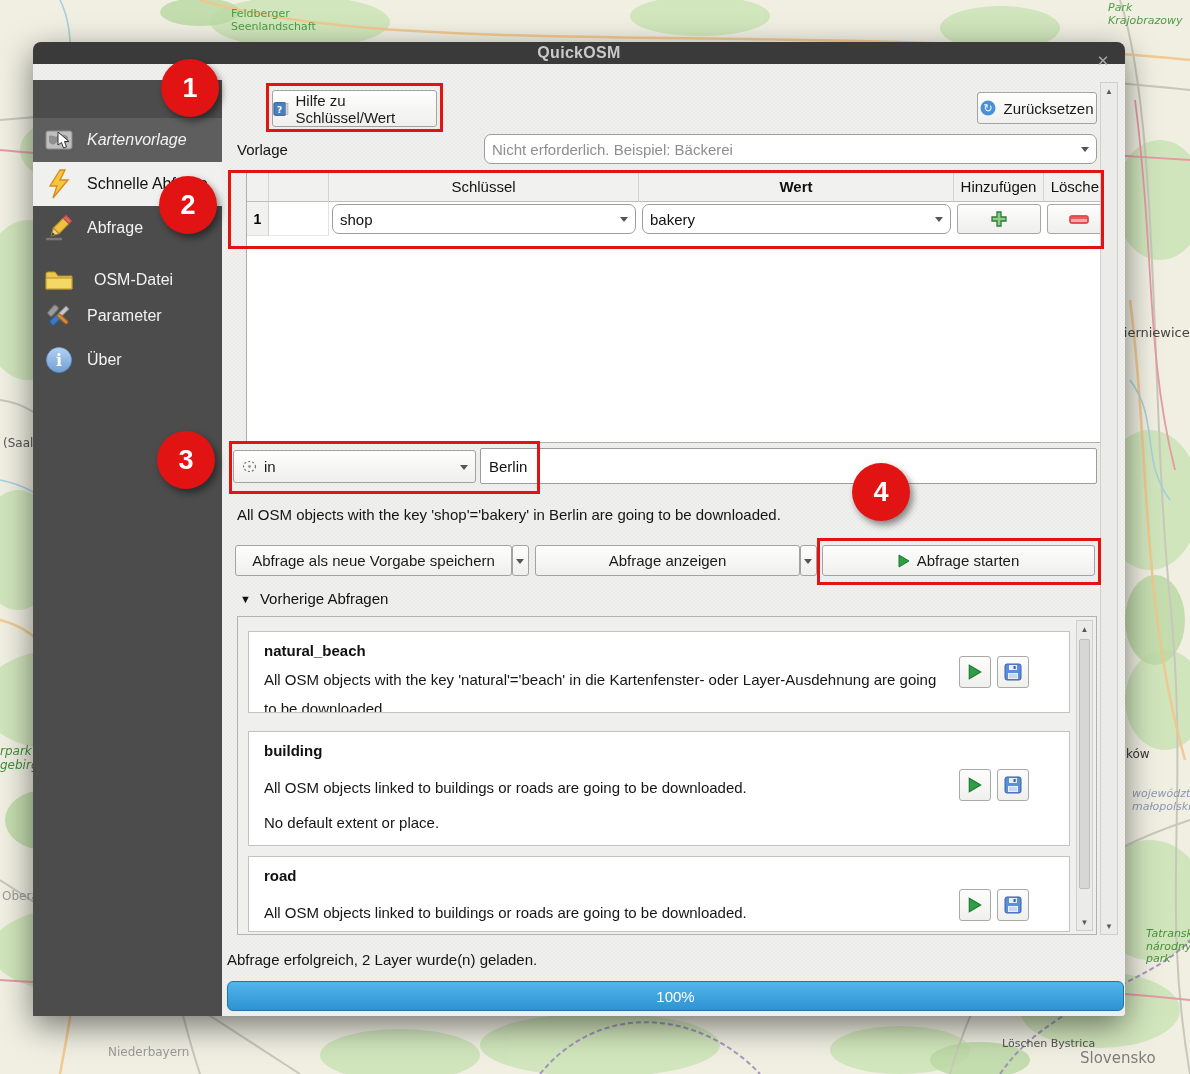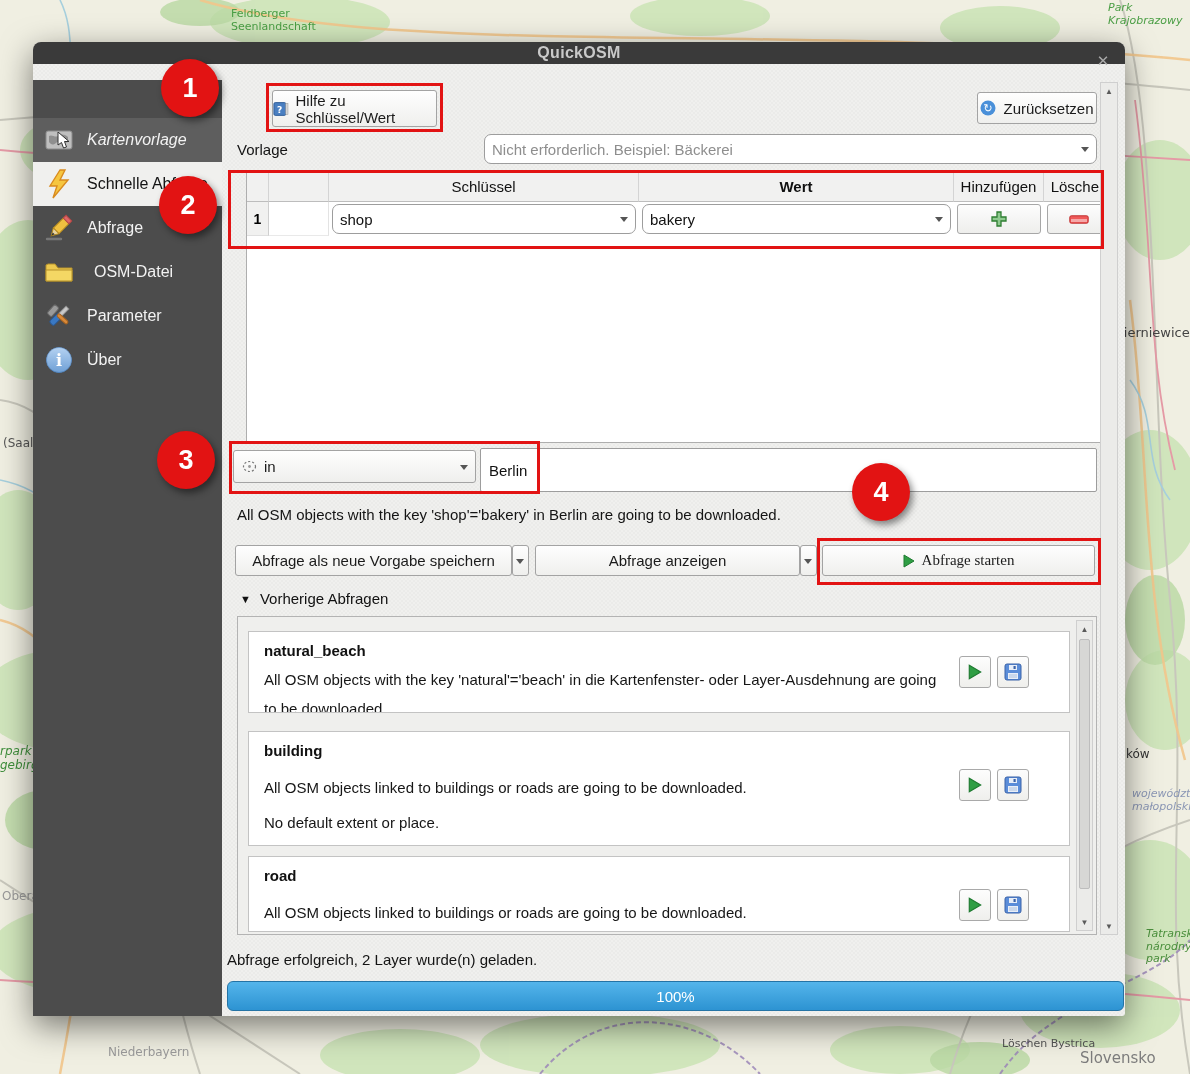--- a/index.html
+++ b/index.html
@@ -190,21 +190,21 @@
               <rect x="10" y="2" width="8" height="16" fill="#f0c040" stroke="#b58a1f"></rect>
               <rect x="10" y="0" width="8" height="4" fill="#e06666" stroke="#b04545"></rect>
               <polygon points="10,18 18,18 14,25" fill="#e8d3a0" stroke="#b58a1f"></polygon>
               <polygon points="12.7,21.5 15.3,21.5 14,25" fill="#333"></polygon>
             </g>
             <path d="M2,25 L16,25" stroke="#777" stroke-width="2.4" stroke-linecap="round"></path>
           </svg>
         </span>
         <span>Abfrage</span>
       </div>
-      <div class="side-item" style="top:170px;gap:20px;">
+      <div class="side-item" style="top:178px;gap:20px;">
         <span class="side-icon">
           <svg width="28" height="22" viewBox="0 0 28 22">
             <path d="M1,4 L1,20 L27,20 L27,7 L13,7 L10,3 L3,3 Z" fill="#ecc84e" stroke="#b5912b"></path>
             <path d="M1,9 L27,9 L27,20 L1,20 Z" fill="#f4d764" stroke="#b5912b"></path>
           </svg>
         </span>
         <span>OSM-Datei</span>
       </div>
       <div class="side-item" style="top:214px;">
         <span class="side-icon">
@@ -293,37 +293,37 @@
     </div>
 
     <div class="btn" style="left:200px; top:408px; width:243px; height:33px; justify-content:flex-start; padding-left:8px;">
       <svg width="15" height="13" viewBox="0 0 15 13">
         <ellipse cx="7.5" cy="6.5" rx="6" ry="5" fill="none" stroke="#777" stroke-width="1.2" stroke-dasharray="2,2"></ellipse>
         <circle cx="7.5" cy="6.5" r="1.4" fill="#999"></circle>
       </svg>
       <span>in</span>
       <span class="arrow"></span>
     </div>
-    <input class="textfield" style="left: 447px; top: 406px; width: 617px; height: 44px;" value="Berlin">
+    <input class="textfield" style="left: 447px; top: 406px; width: 617px; height: 36px;" value="Berlin">
 
     <span class="static-label" style="left:204px; top:464px;">All OSM objects with the key 'shop'='bakery' in Berlin are going to be downloaded.</span>
 
     <div class="btn" style="left:202px; top:503px; width:277px; height:31px;">
       <span>Abfrage als neue Vorgabe speichern</span>
     </div>
     <div class="btn" style="left:479px; top:503px; width:17px; height:31px;">
       <span class="arrow" style="right:4px;"></span>
     </div>
     <div class="btn" style="left:502px; top:503px; width:265px; height:31px;">
       <span>Abfrage anzeigen</span>
     </div>
     <div class="btn" style="left:767px; top:503px; width:17px; height:31px;">
       <span class="arrow" style="right:4px;"></span>
     </div>
-    <div class="btn" style="left:789px; top:503px; width:273px; height:31px;font-family:Liberation Serif, serif;">
+    <div class="btn" style="left:789px; top:503px; width:273px; height:31px;">
       <svg width="12" height="14" viewBox="0 0 12 14">
         <polygon points="1,1 11,7 1,13" fill="#2f9e44" stroke="#1e7a30"></polygon>
       </svg>
       <span>Abfrage starten</span>
     </div>
 
     <div style="position:absolute; left:207px; top:548px; display:flex; align-items:center; gap:9px;">
       <span style="font-size:11px; color:#111;">▼</span>
       <span style="font-size:15px; color:#111;">Vorherige Abfragen</span>
     </div>

